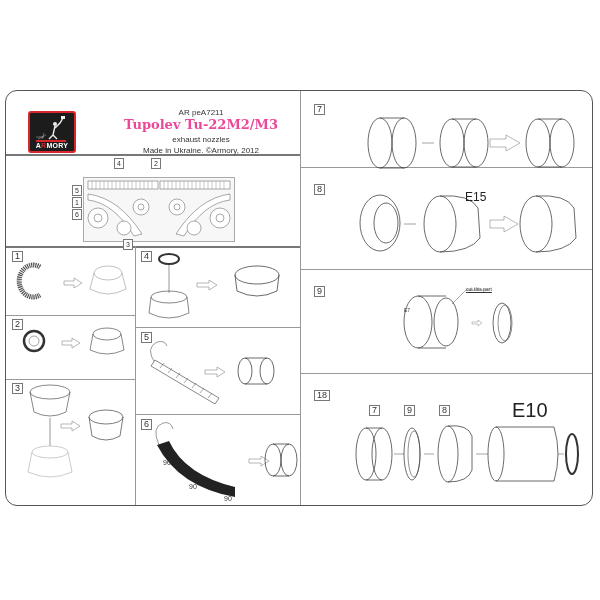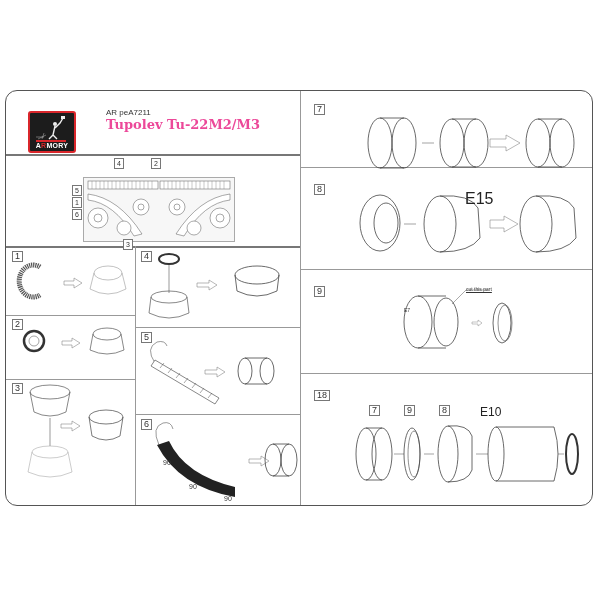--- a/index.html
+++ b/index.html
@@ -6,27 +6,27 @@
   body { width:600px; height:600px; background:#ffffff; position:relative; overflow:hidden; font-family:"Liberation Sans", sans-serif; color:#222; }
   .card { position:absolute; left:5px; top:90px; width:588px; height:416px; border:1.5px solid #555; border-radius:12px; box-sizing:border-box; }
   .abs { position:absolute; }
   .vline { position:absolute; width:1px; background:#999; }
   .hline { position:absolute; height:1px; background:#999; }
   .hline.dark { background:#777; height:1.5px; }
   .stepnum { position:absolute; font-size:9px; line-height:9px; padding:0 2px; border:1px solid #777; color:#333; background:#fff; }
   .logo { position:absolute; left:22px; top:20px; width:48px; height:42px; background:#1c1c1c; border:2px solid #d9262b; border-radius:3px; box-sizing:border-box; overflow:hidden; }
   .logo .word { position:absolute; left:0; right:0; bottom:2px; text-align:center; font-size:7px; font-weight:bold; color:#fff; letter-spacing:0.3px; }
   .logo .word .r { color:#d9262b; }
-  .hdr { position:absolute; left:100px; width:190px; text-align:left; }
+  .hdr { position:absolute; left:100px; width:190px; text-align:center; }
   .code { top:17px; font-size:8px; color:#333; }
   .title { top:26px; font-family:"DejaVu Serif", serif; font-weight:bold; font-size:13px; color:#ec4899; }
   .sub { top:44px; font-size:8px; color:#333; }
   .made { top:55px; font-size:8px; color:#333; }
   svg { position:absolute; overflow:visible; }
-  .lbl { position:absolute; font-size:16px; color:#222; }
+  .lbl { position:absolute; font-size:12px; color:#222; }
   .small { position:absolute; font-size:5px; color:#333; }
   .deg { position:absolute; font-size:7px; color:#333; }
 </style>
 </head>
 <body>
 
 <div class="card">
 
   <div class="vline" style="left:294px; top:0; height:414px;"></div>
   <div class="hline dark" style="left:0; top:63px; width:294px;"></div>
@@ -45,20 +45,22 @@
       <circle cx="25" cy="11" r="2" fill="#eee"></circle>
       <path d="M25 13 L23 22 M23 22 L19 26 M23 22 L27 26 M25 15 L30 10 L33 5" stroke="#eee" stroke-width="1.4" fill="none"></path>
       <rect x="31" y="3" width="4" height="3" fill="#eee"></rect>
       <path d="M8 26 L16 22 M12 26 L14 20 M6 24 L14 24" stroke="#bbb" stroke-width="0.5"></path>
       <rect x="6" y="27" width="30" height="2" fill="#d9262b"></rect>
     </svg>
     <div class="word"><span>A</span><span class="r">R</span><span>MORY</span></div>
   </div>
   <div class="hdr code">AR peA7211</div>
   <div class="hdr title">Tupolev Tu-22M2/M3</div>
+  <div class="hdr sub">exhaust nozzles</div>
+  <div class="hdr made">Made in Ukraine. ©Armory, 2012</div>
 
   <div class="abs" style="left:77px; top:86px; width:150px; height:63px; border:1px solid #aaa; background:#f7f7f7;">
     <svg width="150" height="63">
       <g stroke="#555" stroke-width="0.5" fill="#fff">
         <rect x="4" y="3" width="70" height="8"></rect>
           <rect x="76" y="3" width="70" height="8"></rect>
         <path d="M4 16 Q35 20 58 56 L50 58 Q30 25 4 22 Z"></path>
         <path d="M146 16 Q115 20 92 56 L100 58 Q120 25 146 22 Z"></path>
         <circle cx="14" cy="40" r="10"></circle>
           <circle cx="14" cy="40" r="4"></circle>
@@ -186,21 +188,21 @@
     <ellipse cx="202" cy="53" rx="9" ry="20" stroke="#444" stroke-width="0.8" fill="none"></ellipse>
     <ellipse cx="205" cy="53" rx="7" ry="18" stroke="#444" stroke-width="0.6" fill="none"></ellipse>
   </svg>
   <div class="small" style="left:398px; top:216px;">E7</div>
   <div class="small" style="left:460px; top:195px; text-decoration:underline;">cut this part</div>
 
   <div class="stepnum" style="left:308px; top:299px;">18</div>
   <div class="stepnum" style="left:363px; top:314px;">7</div>
   <div class="stepnum" style="left:398px; top:314px;">9</div>
   <div class="stepnum" style="left:433px; top:314px;">8</div>
-  <div class="lbl" style="left:474px; top:308px; font-size:12px;margin-top:6px;">E10</div>
+  <div class="lbl" style="left:506px; top:308px; font-size:20px;">E10</div>
   <svg width="292" height="132" style="left:294px; top:283px;">
     <ellipse cx="66" cy="80" rx="10" ry="26" stroke="#444" stroke-width="0.8" fill="none"></ellipse>
     <path d="M66 54 H82 M66 106 H82" stroke="#444" stroke-width="0.8"></path>
     <ellipse cx="82" cy="80" rx="10" ry="26" stroke="#444" stroke-width="0.8" fill="none"></ellipse>
     <path d="M94 80 H104" stroke="#666" stroke-width="0.6"></path>
     <ellipse cx="112" cy="80" rx="8" ry="26" stroke="#444" stroke-width="0.8" fill="none"></ellipse>
     <ellipse cx="114" cy="80" rx="6" ry="23" stroke="#444" stroke-width="0.6" fill="none"></ellipse>
     <path d="M124 80 H134" stroke="#666" stroke-width="0.6"></path>
     <ellipse cx="148" cy="80" rx="10" ry="28" stroke="#444" stroke-width="0.8" fill="none"></ellipse>
     <path d="M148 52 Q168 50 172 62 L172 96 Q168 108 148 108" stroke="#444" stroke-width="0.8" fill="none"></path>

